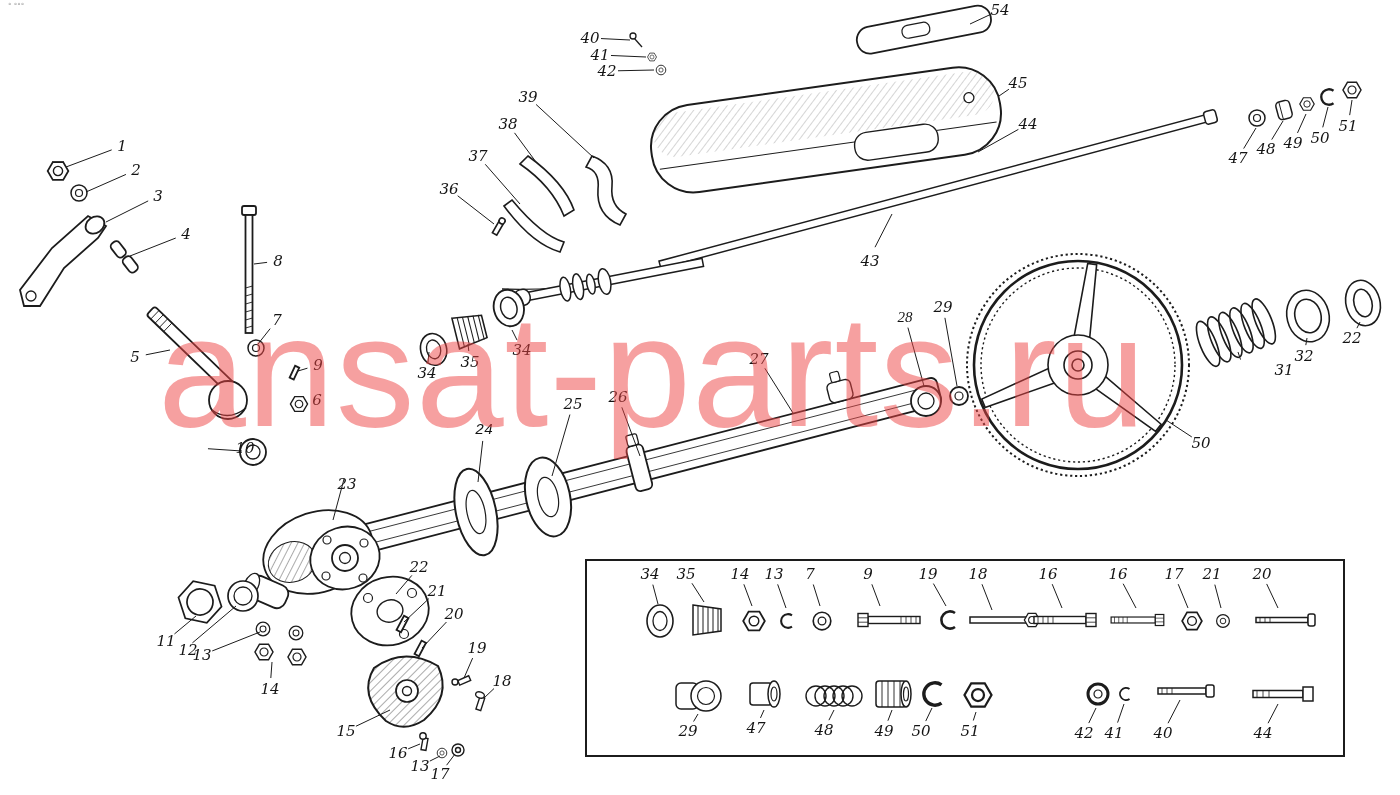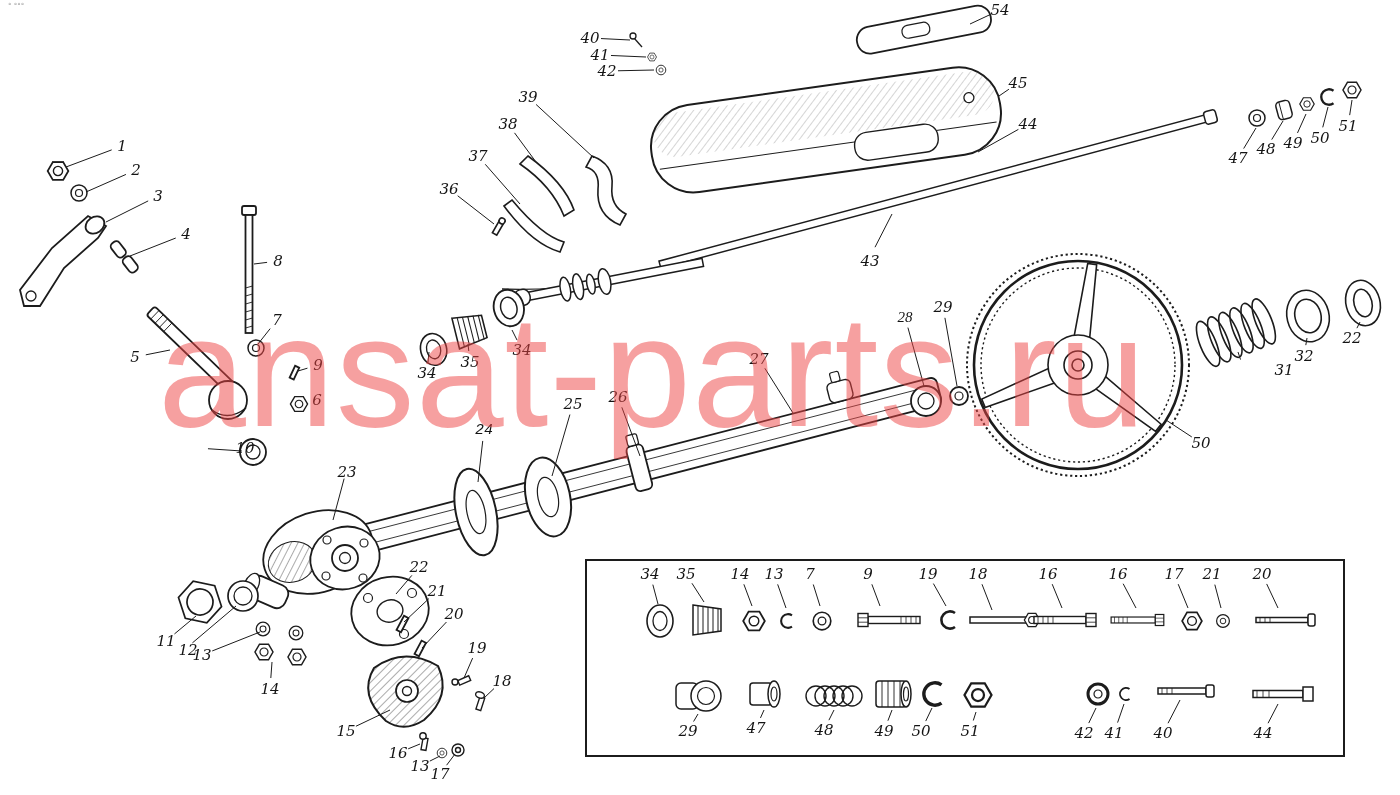--- a/index.html
+++ b/index.html
@@ -489,21 +489,21 @@
       <span class="callout" style="left: 905px; top: 317px; font-family: Liberation Serif, serif;">28</span>
       <span class="callout" style="left: 943px; top: 307px;">29</span>
       <span class="callout" style="left: 759px; top: 359px;">27</span>
       <span class="callout" style="left: 573px; top: 404px;">25</span>
       <span class="callout" style="left: 618px; top: 397px;">26</span>
       <span class="callout" style="left: 484px; top: 430px; font-family: Liberation Mono, monospace;">24</span>
       <span class="callout" style="left: 1244px; top: 370px; margin-left: 40px;">31</span>
       <span class="callout" style="left: 1304px; top: 356px;">32</span>
       <span class="callout" style="left: 1352px; top: 338px;">22</span>
       <span class="callout" style="left: 1201px; top: 443px;">50</span>
-      <span class="callout" style="left: 347px; top: 472px;">23</span>
+      <span class="callout" style="left: 347px; top: 484px;">23</span>
       <span class="callout" style="left: 419px; top: 567px;">22</span>
       <span class="callout" style="left: 437px; top: 591px;">21</span>
       <span class="callout" style="left: 454px; top: 614px;">20</span>
       <span class="callout" style="left: 166px; top: 641px;">11</span>
       <span class="callout" style="left: 188px; top: 650px;">12</span>
       <span class="callout" style="left: 202px; top: 655px;">13</span>
       <span class="callout" style="left: 270px; top: 689px;">14</span>
       <span class="callout" style="left: 477px; top: 648px;">19</span>
       <span class="callout" style="left: 502px; top: 681px;">18</span>
       <span class="callout" style="left: 346px; top: 731px;">15</span>

